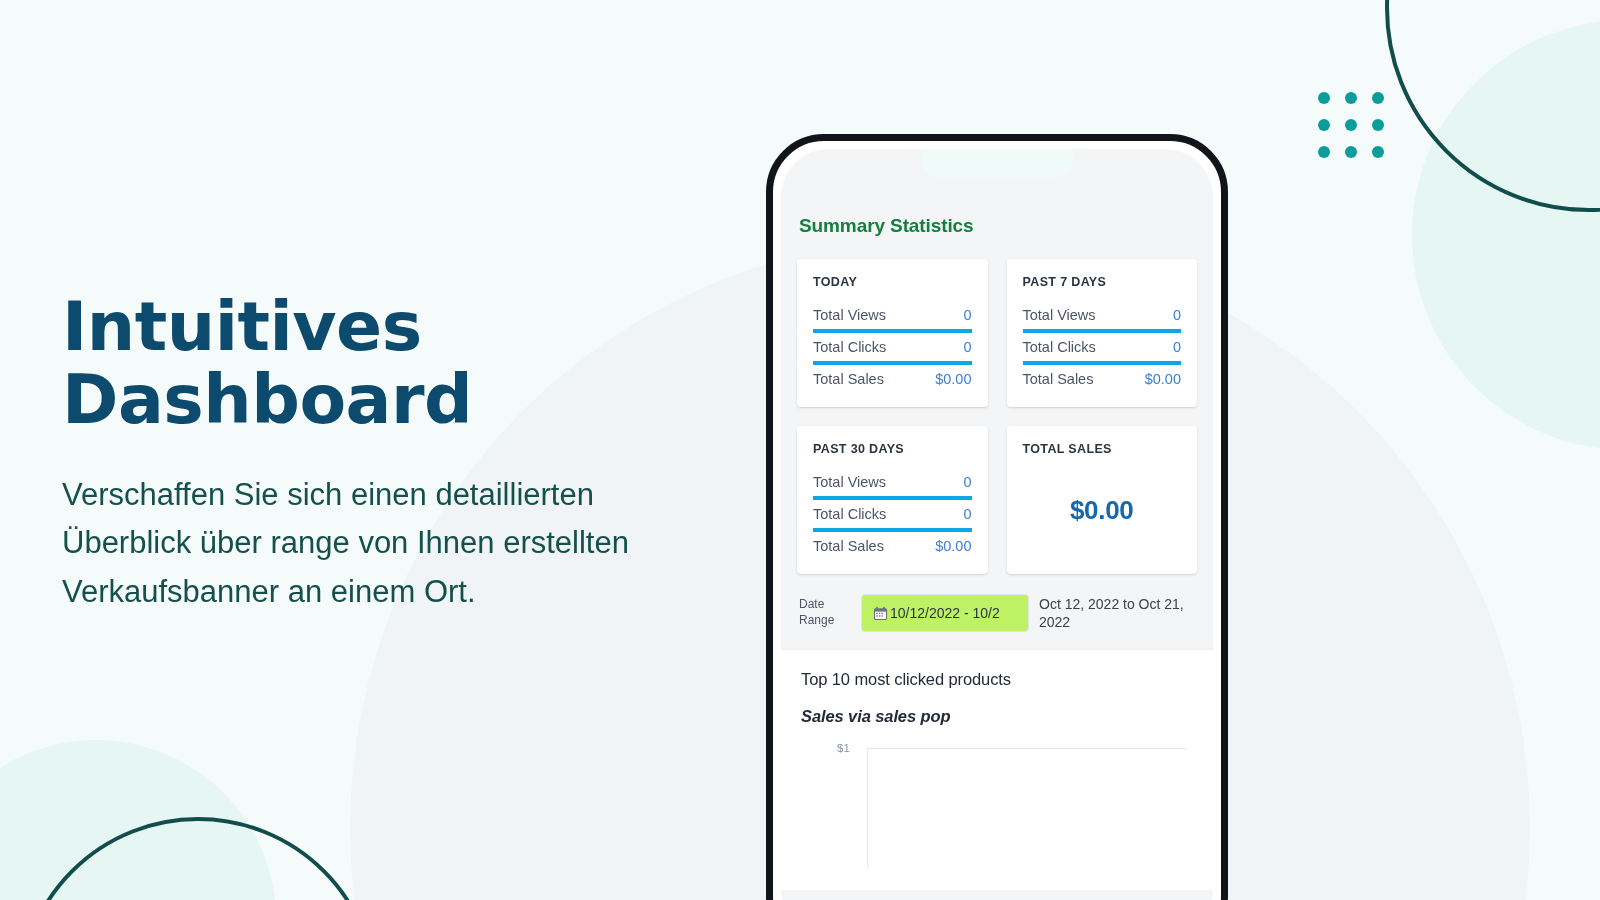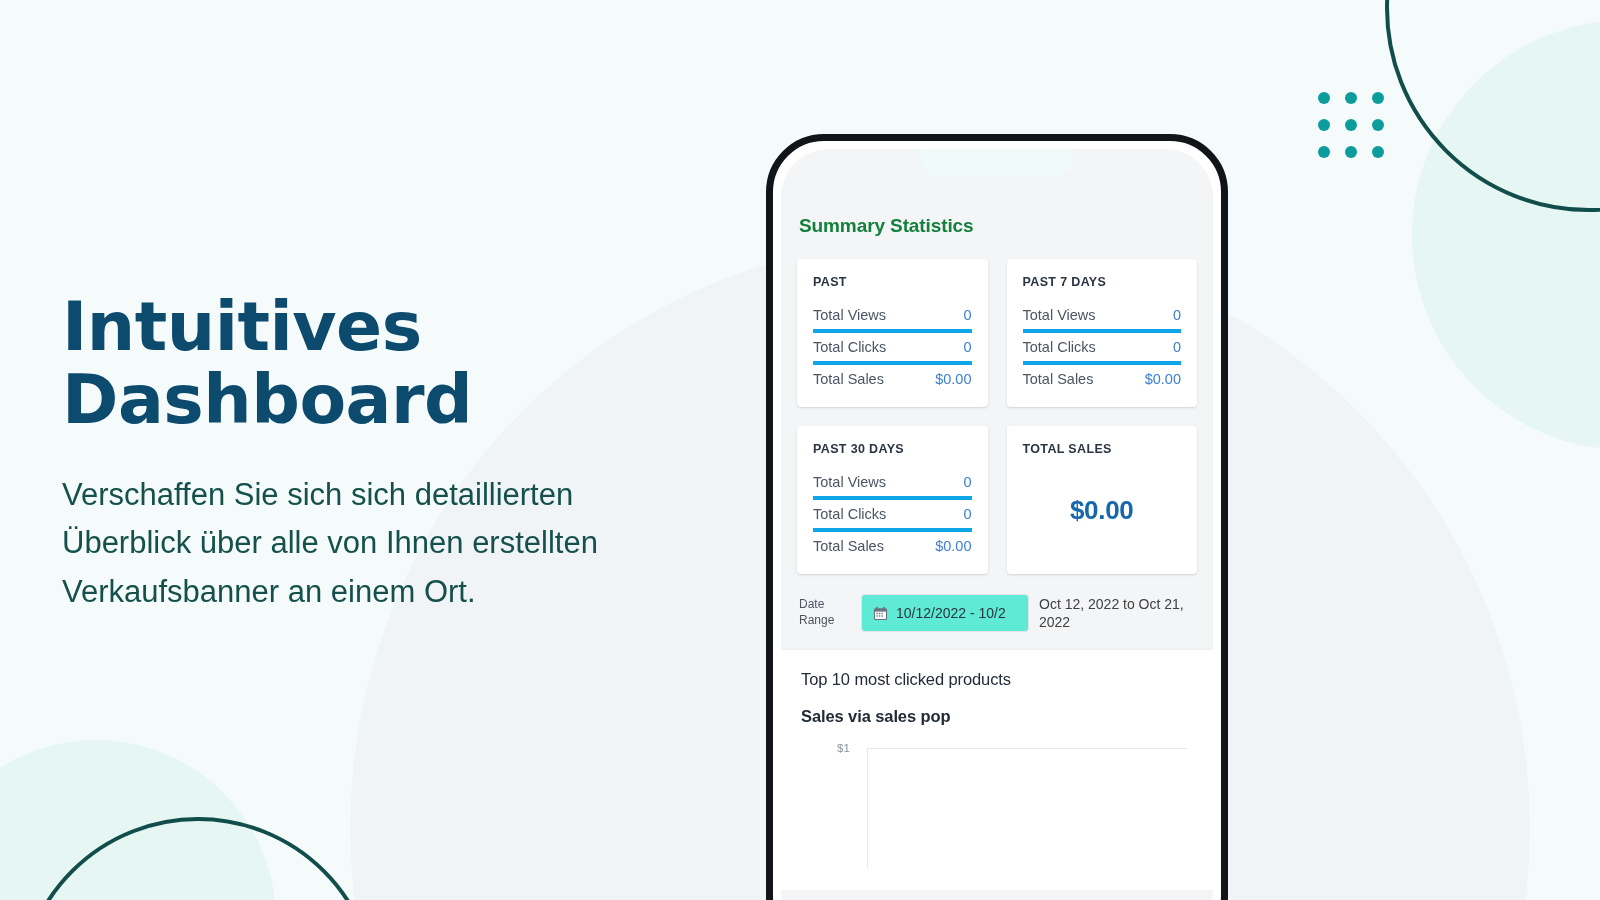--- a/index.html
+++ b/index.html
@@ -213,26 +213,26 @@
     font-size: 12px;
     color: #4b5563;
     line-height: 1.3;
     width: 52px;
     flex: none;
   }
   .date-input {
     flex: none;
     width: 168px;
     height: 38px;
-    background: #5eead4;
+    background: #bef264;
     border: 1px solid #e1e4e8;
     border-radius: 4px;
     display: flex;
     align-items: center;
-    gap: 8px;
+    gap: 2px;
     padding: 0 11px;
     box-sizing: border-box;
     overflow: hidden;
   }
   .date-input .cal-ico { flex: none; display: flex; }
   .date-value {
     font-size: 14px;
     color: #2b3442;
     white-space: nowrap;
   }
@@ -263,20 +263,21 @@
     font-size: 14px;
     color: #6b7585;
     margin: 0 0 26px 0;
   }
   .panel-title2 {
     font-size: 16.5px;
     font-weight: 700;
     color: #232b38;
     margin: 0 0 22px 0;
     letter-spacing: -0.1px;
+    font-style: italic;
   }
 
   .chart {
     position: relative;
     height: 120px;
     margin-left: 10px;
   }
   .chart-ytick {
     position: absolute;
     left: 26px;
@@ -313,35 +314,35 @@
     <i></i>
       <i></i>
       <i></i>
     <i></i>
       <i></i>
       <i></i>
   </div>
 
   <div class="copy">
     <h1 class="headline">Intuitives Dashboard</h1>
-    <p class="subcopy">Verschaffen Sie sich sich detaillierten Überblick über alle von Ihnen erstellten Verkaufsbanner an einem Ort.</p>
+    <p class="subcopy">Verschaffen Sie sich einen detaillierten Überblick über range von Ihnen erstellten Verkaufsbanner an einem Ort.</p>
   </div>
 
   <div class="phone">
     <div class="phone-inner">
       <div class="notch"></div>
 
       <div class="screen">
 
         <div class="screen-title">Summary Statistics</div>
 
         <div class="card-grid">
 
           <div class="card">
-            <div class="card-label">PAST</div>
+            <div class="card-label">TODAY</div>
             <div class="stat-row">
               <span>Total Views</span>
               <span class="stat-val">0</span>
             </div>
             <div class="stat-row">
               <span>Total Clicks</span>
               <span class="stat-val">0</span>
             </div>
             <div class="stat-row">
               <span>Total Sales</span>

